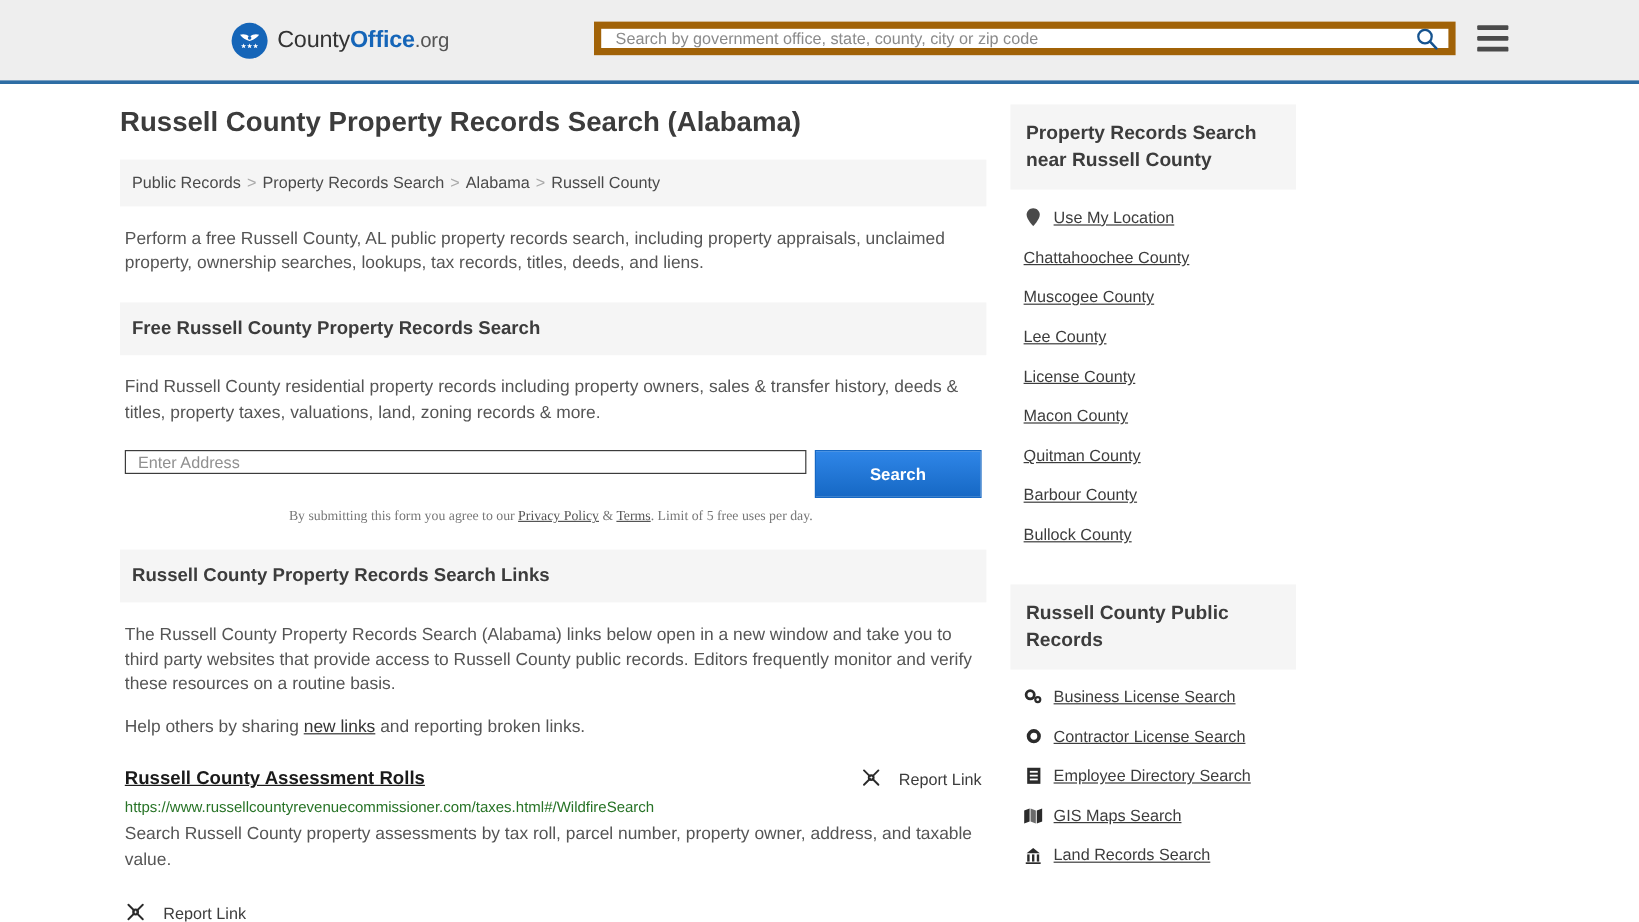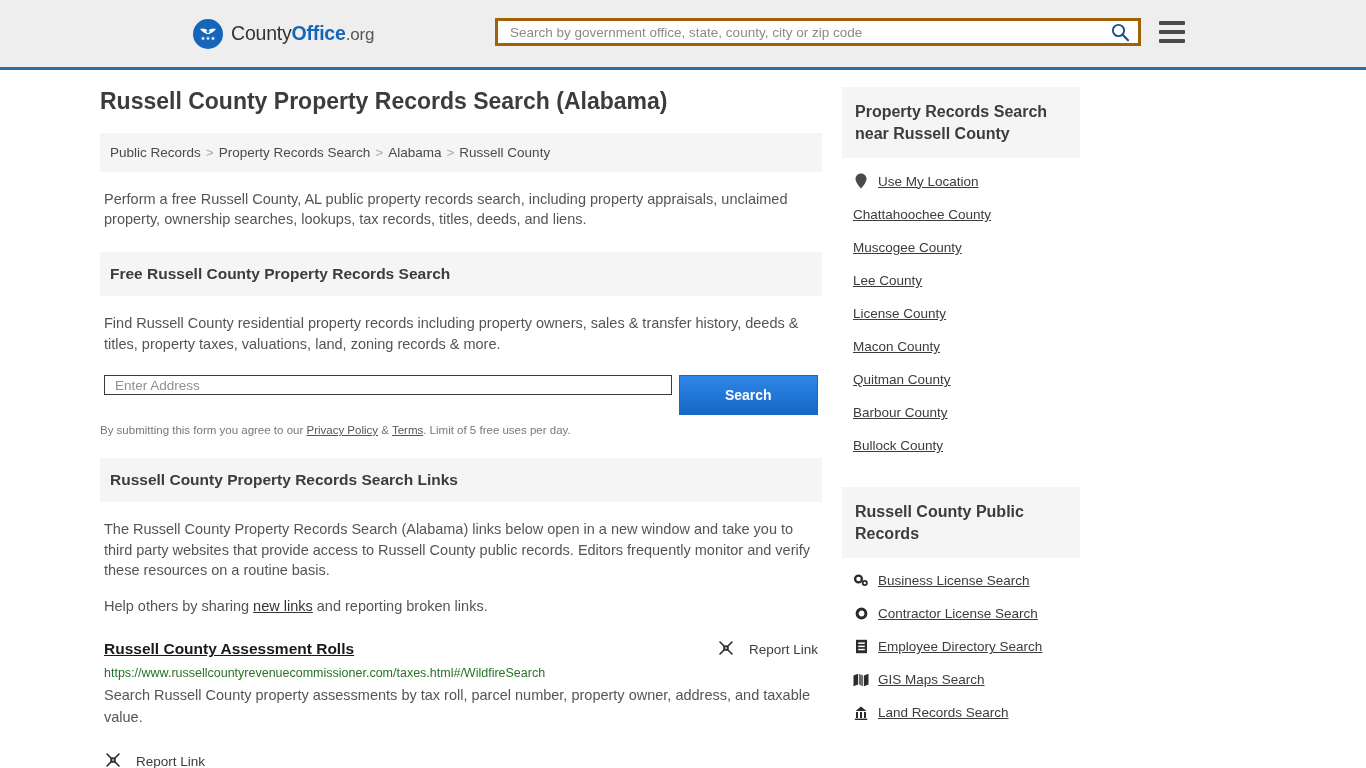--- a/index.html
+++ b/index.html
@@ -49,24 +49,24 @@
   .logo-text .c3 { color: #555555; font-size: 17px; }
 
   .search-area {
     position: absolute;
     left: 495px;
     top: 18px;
     display: flex;
     align-items: center;
   }
   .search-box {
-    width: 646px;
+    width: 718px;
     height: 28px;
     background: #ffffff;
-    border: 3px solid #a16207;
+    border: 6px solid #a16207;
     display: flex;
     align-items: center;
     padding: 0 8px 0 10px;
   }
   .search-box input {
     border: 0;
     outline: 0;
     flex: 1;
     font-family: "Liberation Sans", sans-serif;
     font-size: 13.5px;
@@ -165,25 +165,26 @@
     margin-left: 7px;
     border: 1px solid #1668c4;
     background: linear-gradient(to bottom, #2f86e8 0%, #1668c4 100%);
     color: #ffffff;
     font-family: "Liberation Sans", sans-serif;
     font-size: 14px;
     font-weight: bold;
     cursor: pointer;
   }
   .fine-print {
-    text-align: left;
+    text-align: center;
     font-size: 11.5px;
     color: #777777;
     margin-top: 9px;
     padding-right: 4px;
+    font-family: Liberation Serif, serif;
   }
   .fine-print a { color: #555555; text-decoration: underline; }
 
   .body-text-2 {
     font-size: 14.5px;
     line-height: 1.45;
     color: #555555;
     margin: 15px 0 0 0;
     padding: 0 4px;
   }

